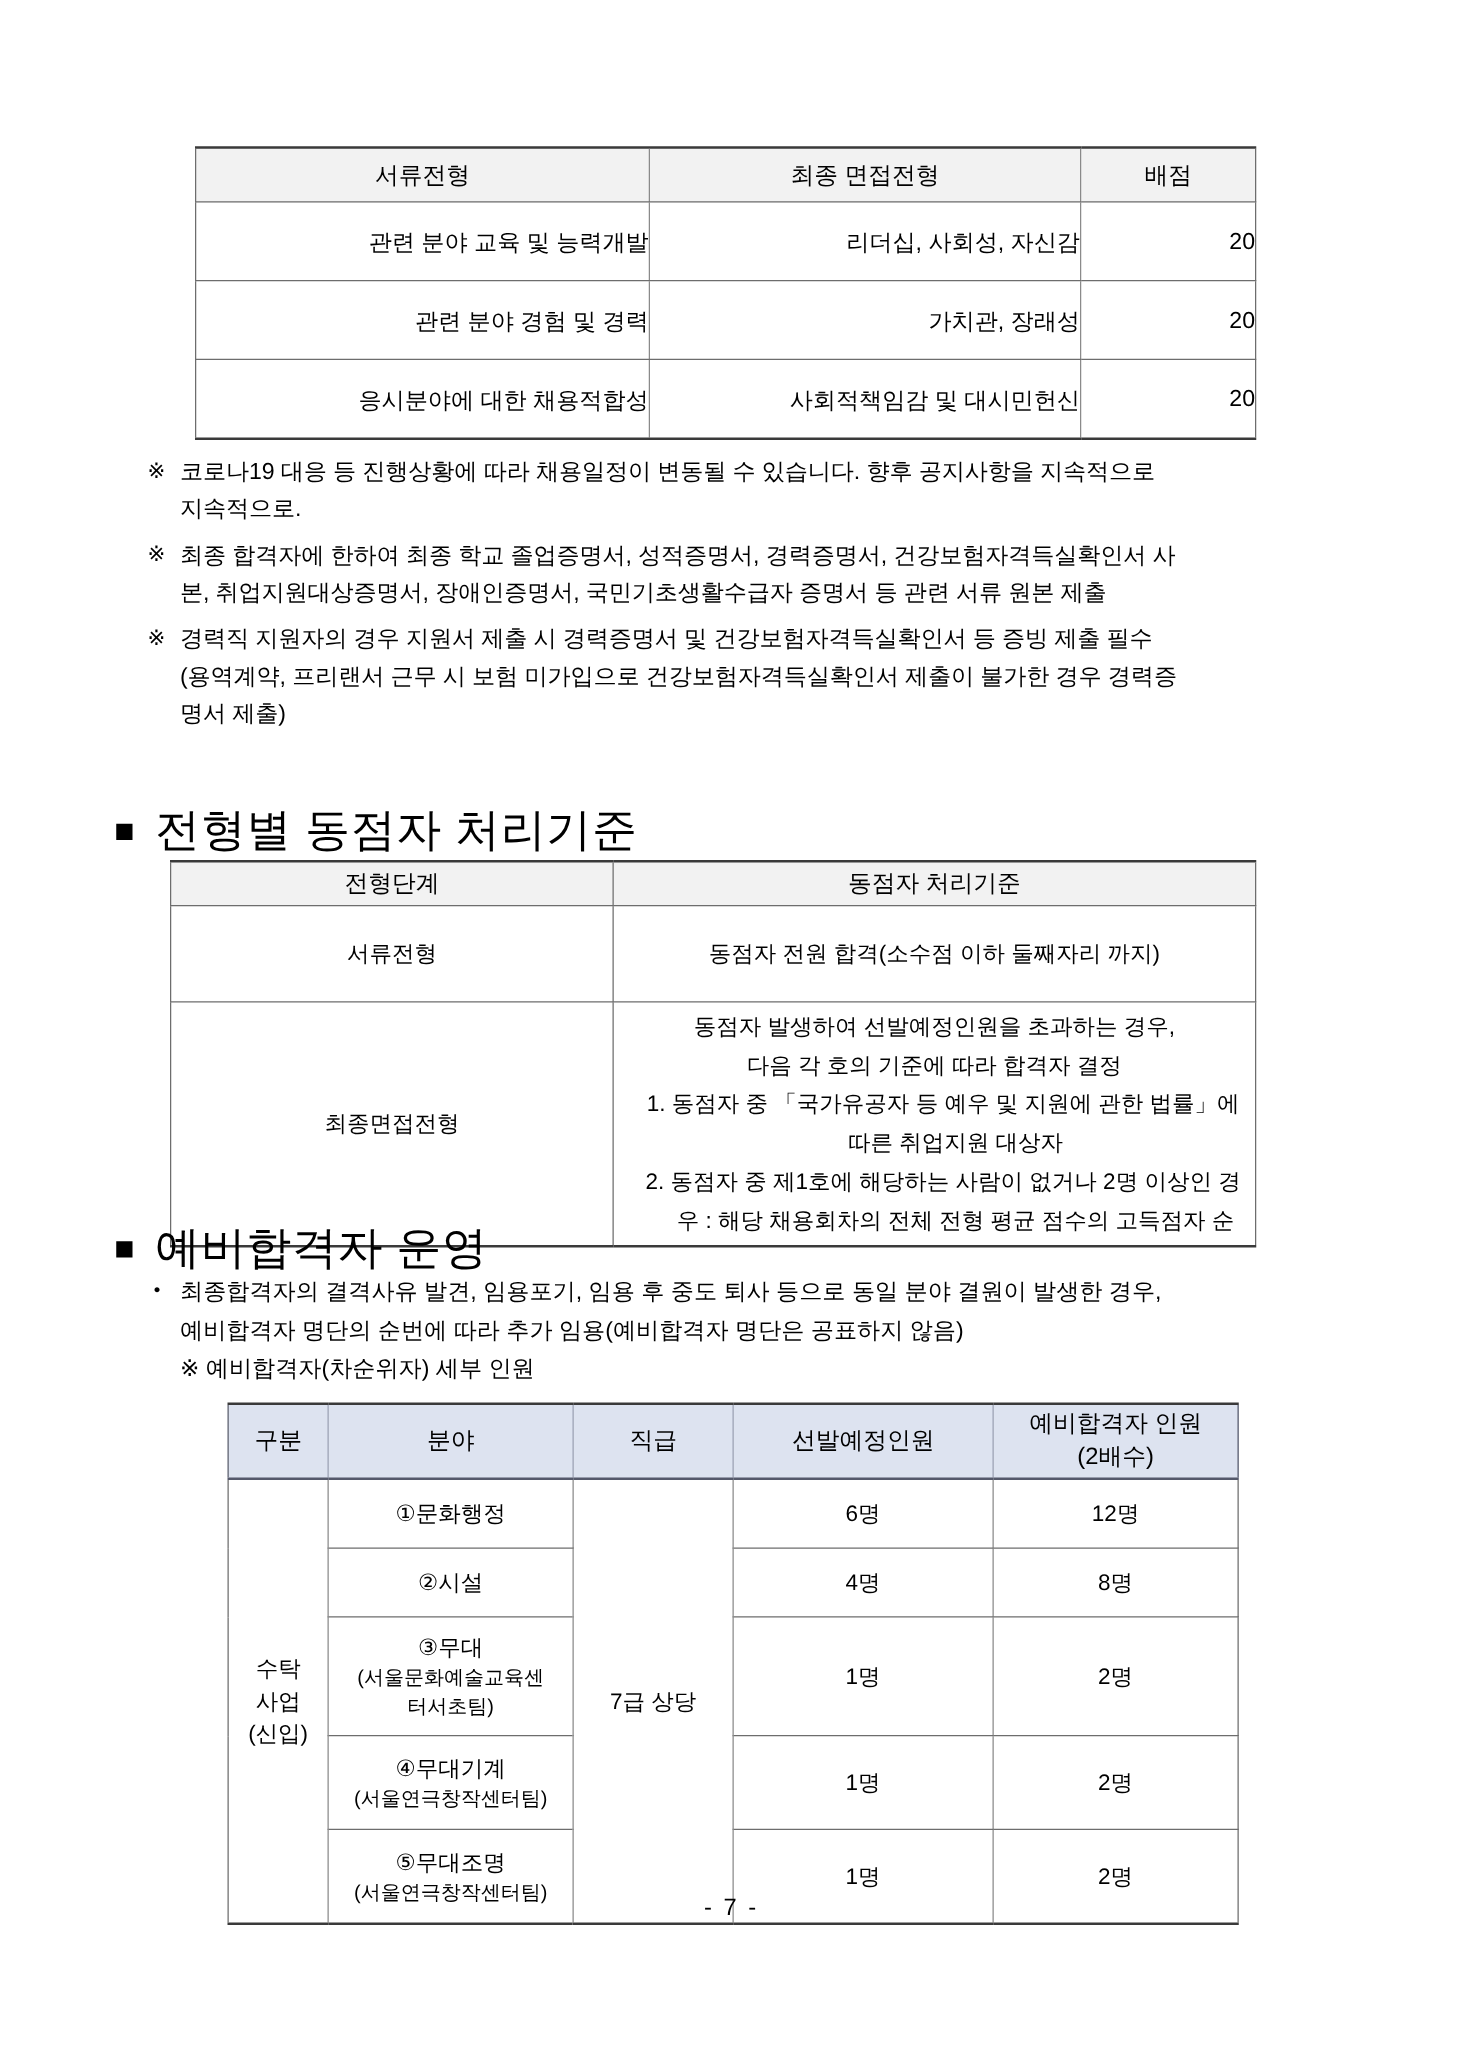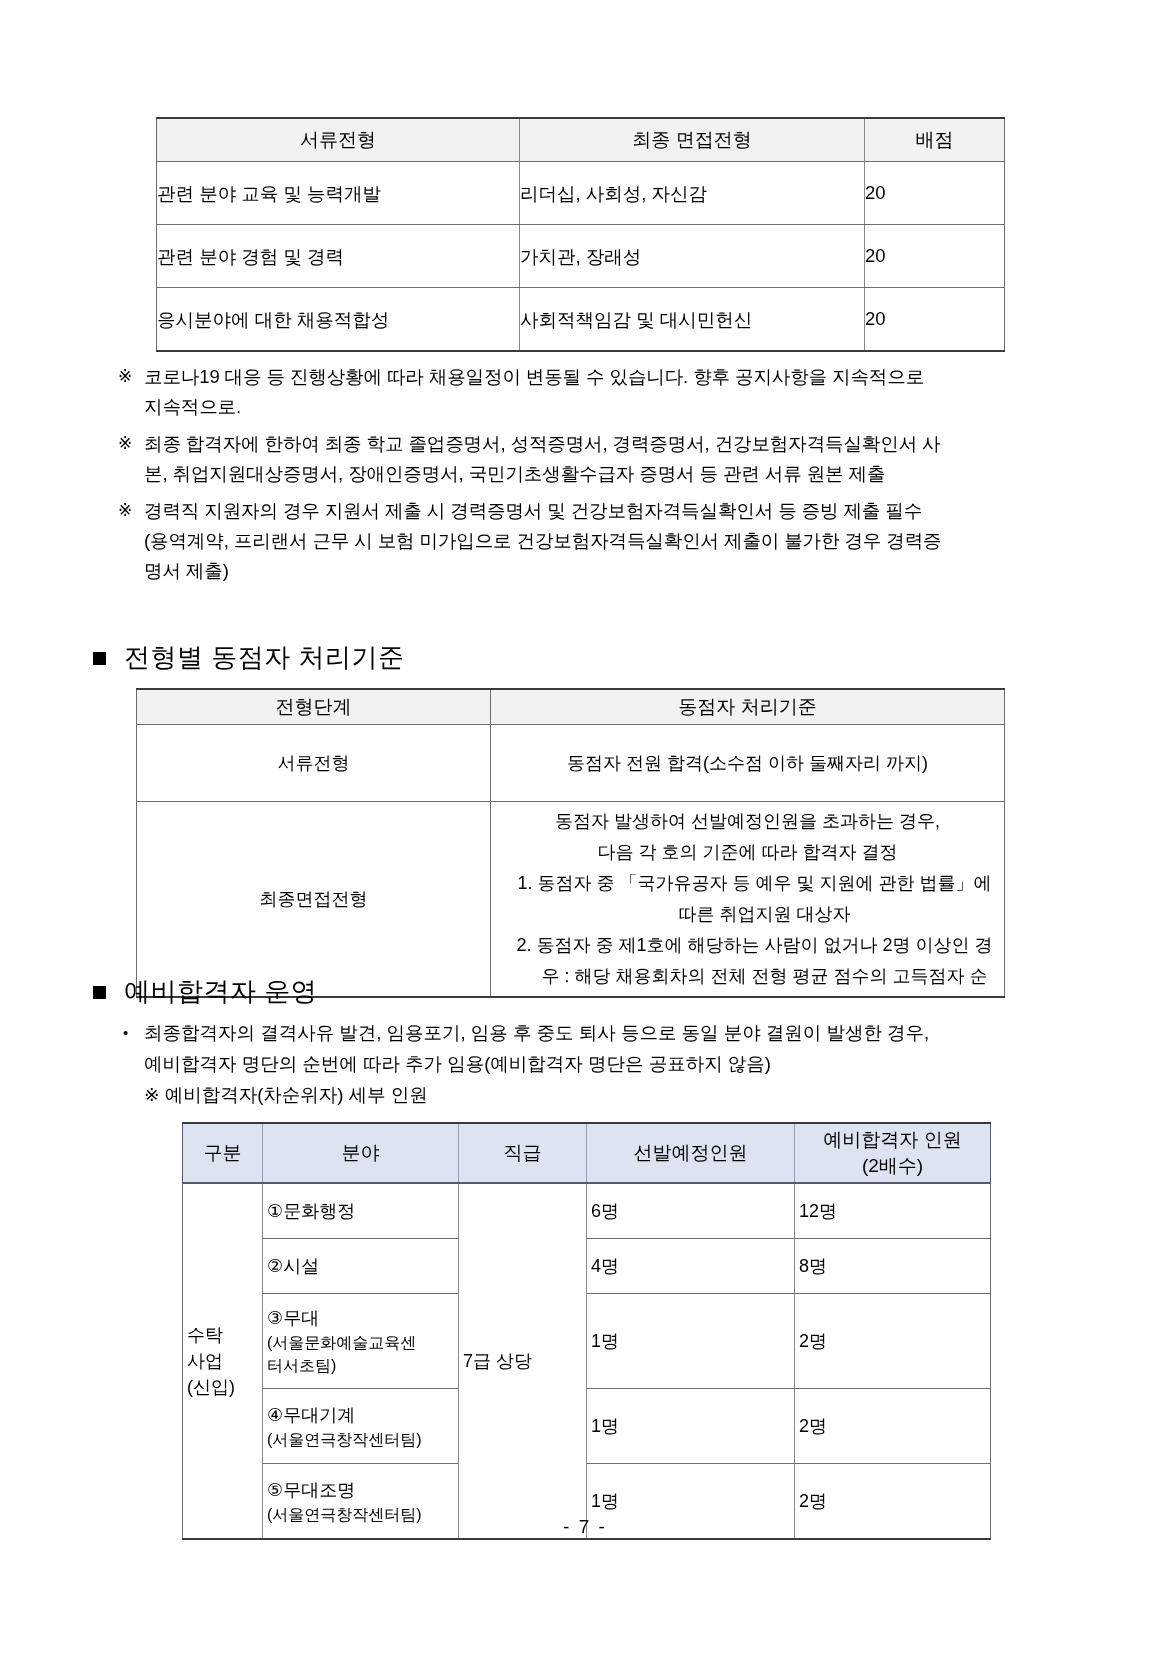--- a/index.html
+++ b/index.html
@@ -50,21 +50,21 @@
     font-size: 19px;
     height: 42px;
     border-top: 2.5px solid #3a3a3a;
     border-bottom: 1.6px solid #6d6d6d;
     border-left: 1.1px solid #8a8a8a;
     border-right: 1.1px solid #8a8a8a;
   }
   .tbl1 .hdr td:first-child { border-left: 1.6px solid #6d6d6d; }
   .tbl1 .hdr td:last-child  { border-right: 1.6px solid #6d6d6d; }
   .tbl1 .row td {
-    text-align: left;
+    text-align: right;
     font-size: 18.5px;
     height: 62px;
     border-bottom: 1.6px solid #6d6d6d;
     border-left: 1.1px solid #8a8a8a;
     border-right: 1.1px solid #8a8a8a;
   }
   .tbl1 .row td:first-child { border-left: 1.6px solid #6d6d6d; }
   .tbl1 .row td:last-child  { border-right: 1.6px solid #6d6d6d; }
   .tbl1 .row.last td { border-bottom: 2.2px solid #3a3a3a; }
 
@@ -90,21 +90,21 @@
     line-height: 30px;
   }
   .note .body { flex: 1 1 auto; }
   .note .body .ln { display: block; white-space: nowrap; }
 
   
   .heading {
     position: absolute;
     display: flex;
     align-items: center;
-    font-size: 26px;
+    font-size: 36px;
     letter-spacing: 0.5px;
   }
   .heading .sq {
     display: inline-block;
     width: 13px;
     height: 13px;
     background: #000;
     margin-right: 18px;
     position: relative;
     top: 1px;
@@ -202,20 +202,21 @@
     height: 58px;
     line-height: 26px;
     border-top: 2.5px solid #3a3a3a;
     border-bottom: 2.2px solid #55596b;
     border-left: 1.1px solid #9aa0b3;
     border-right: 1.1px solid #9aa0b3;
   }
   .tbl3 .hdr td:first-child { border-left: 1.6px solid #55596b; }
   .tbl3 .hdr td:last-child  { border-right: 1.6px solid #55596b; }
   .tbl3 td.b {
+    text-align: center;
     font-size: 18px;
     border-bottom: 1.4px solid #6d6d6d;
     border-left: 1.1px solid #8a8a8a;
     border-right: 1.1px solid #8a8a8a;
     line-height: 26px;
     padding: 5px 4px;
   }
   .tbl3 td.b:first-child { border-left: 1.6px solid #6d6d6d; }
   .tbl3 td.b:last-child  { border-right: 1.6px solid #6d6d6d; }
   .tbl3 tr.last td.b { border-bottom: 2.2px solid #3a3a3a; }

